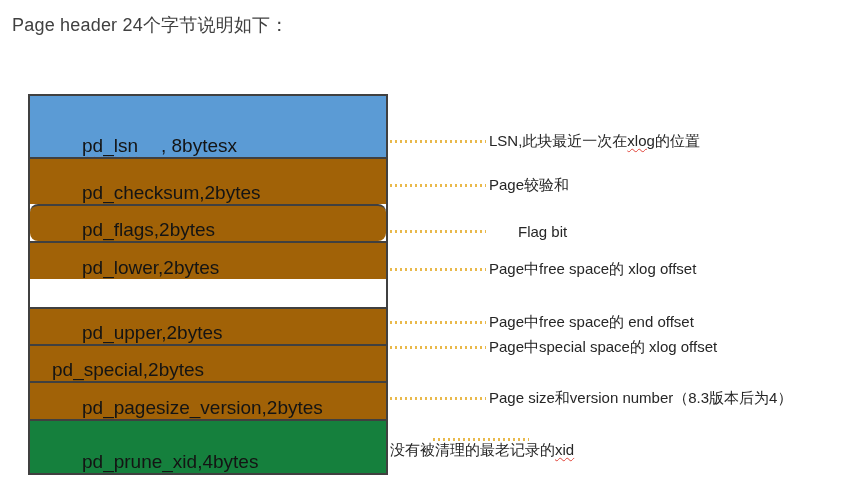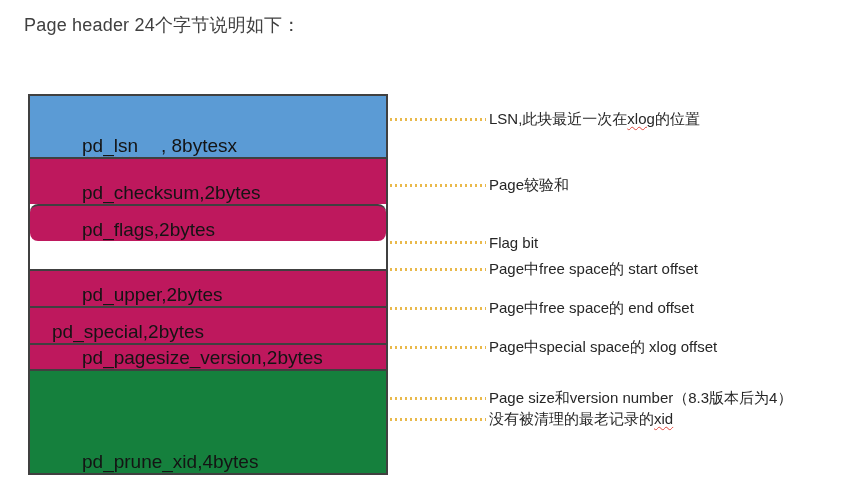--- a/index.html
+++ b/index.html
@@ -2,59 +2,59 @@
 <html><head>
 <meta charset="utf-8">
 <style>
   html,body { margin:0; padding:0; background:#ffffff; }
   * { box-sizing:border-box; }
   .stage {
     position:relative; width:855px; height:478px; background:#ffffff;
     font-family:"Liberation Sans","DejaVu Sans",sans-serif; overflow:hidden;
   }
   .title {
-    position:absolute; left:24px; top:13px;
+    position:absolute; left:12px; top:13px;
     font-size:18px; color:#404040; letter-spacing:0.2px;
   }
   .diagram {
     position:absolute; left:28px; top:94px; width:360px; height:381px;
     border:2px solid #404040; display:flex; flex-direction:column;
   }
   .row {
     display:flex; align-items:flex-end; padding-left:52px;
     font-size:19px; color:#141414; border-top:2px solid #404040;
     white-space:nowrap;
     gap:23px;
   }
   .row:first-child { border-top:none; }
   .r1 { height:61px; }
   .r2 { height:47px; }
   .r3 { height:37px;border-radius:8px; }
   .r4 { height:38px; }
   .r5 { height:37px;margin-top:28px; }
   .r6 { height:37px;padding-left:22px; }
-  .r7 { height:26px; }
+  .r7 { height:38px; }
   .r8 { flex:1; }
   .fill-blue     { background:#5B9BD5; }
-  .fill-gray     { background:#be185d; }
+  .fill-gray     { background:#a16207; }
   .fill-darkblue { background:#15803d; }
   .wavy {
     text-decoration-line:underline;
     text-decoration-style:wavy;
     text-decoration-color:#E0443A;
     text-decoration-thickness:1px;
     text-underline-offset:4px;
   }
   .ann {
     position:absolute; left:390px; height:22px;
     display:flex; align-items:center;
     font-size:15px; color:#262626; white-space:nowrap;
   }
-  .a1 { top:108px; } .a2 { top:174px;justify-content:space-between; } .a3 { top:231px; } .a4 { top:258px; }
-  .a5 { top:297px;justify-content:space-between; } .a6 { top:336px; } .a7 { top:387px; } .a8 { top:408px; }
+  .a1 { top:130px; } .a2 { top:174px;justify-content:space-between; } .a3 { top:220px;gap:29px; } .a4 { top:258px; }
+  .a5 { top:311px;justify-content:space-between; } .a6 { top:336px; } .a7 { top:387px; } .a8 { top:438px;flex-direction:column; }
   .leader {
     display:inline-block; flex:none; width:96px; height:3px; margin-right:3px;
     background:repeating-linear-gradient(90deg,#E9B94B 0 2px,transparent 2px 5px);
   }
   .ann-text .wavy { text-underline-offset:2px; }
 </style>
 </head>
 <body>
 
 <div class="stage">
@@ -64,20 +64,23 @@
   <div class="diagram">
     <div class="row r1 fill-blue">
       <span class="wavy">pd_lsn</span>
         <span>, 8bytesx</span>
     </div>
     <div class="row r2 fill-gray">
       <span>pd_checksum,2bytes</span>
     </div>
     <div class="row r3 fill-gray">
       <span>pd_flags,2bytes</span>
+    </div>
+    <div class="row r4 fill-gray">
+      <span>pd_lower,2bytes</span>
     </div>
     <div class="row r5 fill-gray">
       <span>pd_upper,2bytes</span>
     </div>
     <div class="row r6 fill-gray">
       <span>pd_special,2bytes</span>
     </div>
     <div class="row r7 fill-gray">
       <span>pd_pagesize_version,2bytes</span>
     </div>
@@ -96,21 +99,21 @@
     <span class="ann-text"><span>Page较验和</span></span>
   </div>
 
   <div class="ann a3">
     <span class="leader"></span>
     <span class="ann-text"><span>Flag bit</span></span>
   </div>
 
   <div class="ann a4">
     <span class="leader"></span>
-    <span class="ann-text"><span>Page中free space的 start offset</span></span>
+    <span class="ann-text"><span>Page中free space的 xlog offset</span></span>
   </div>
 
   <div class="ann a5">
     <span class="leader"></span>
     <span class="ann-text"><span>Page中free space的 end offset</span></span>
   </div>
 
   <div class="ann a6">
     <span class="leader"></span>
     <span class="ann-text"><span>Page中special space的 xlog offset</span></span>

